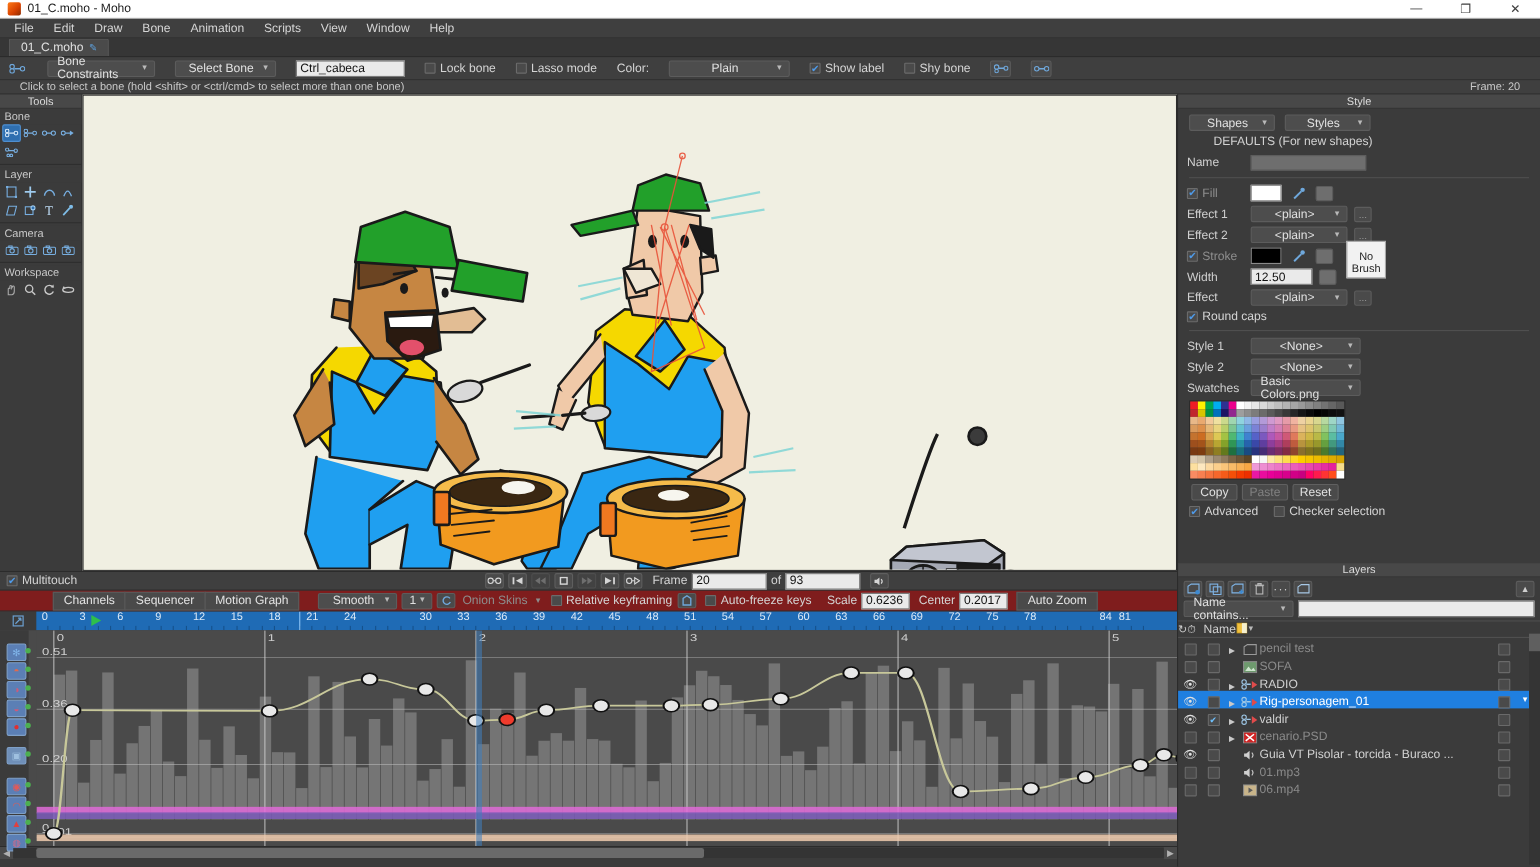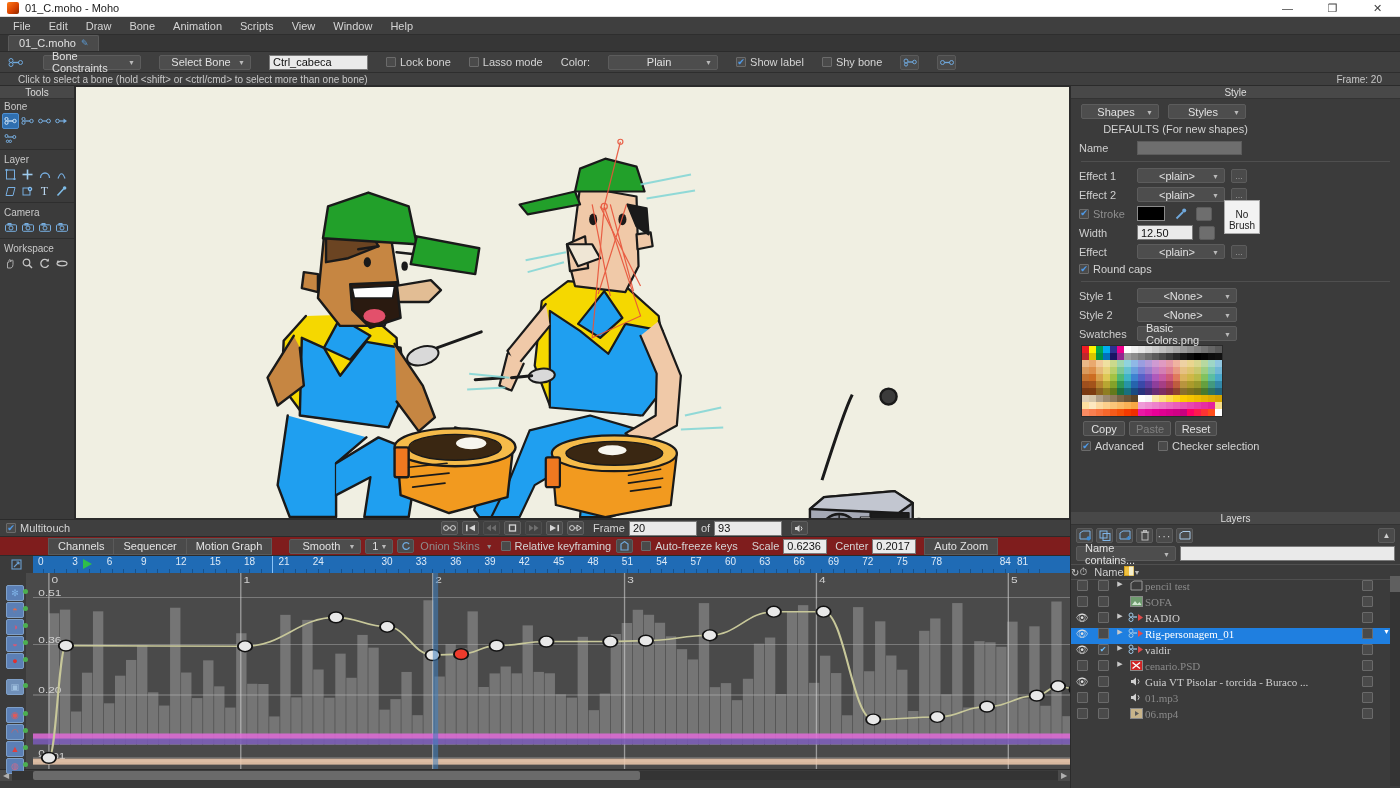--- a/index.html
+++ b/index.html
@@ -156,21 +156,21 @@
   
   .layerspanel { position:absolute; right:0; top:512px; width:330px; height:276px;
                  background:#3b3b3b; border-left:1px solid #2b2b2b; }
   .ltoolbar { display:flex; align-items:center; gap:3px; padding:3px 5px; }
   .lbtn { width:17px;height:15px; background:#4a4a4a;border:1px solid #5c5c5c;border-radius:2px;
           display:flex;align-items:center;justify-content:center; color:#7fb4e6; font-size:10px; }
   .lfilter { display:flex; align-items:center; gap:4px; padding:0 5px 3px 5px; }
   .lhead { display:flex; align-items:center; height:16px; background:#3b3b3b;
            border-top:1px solid #4f4f4f; border-bottom:1px solid #4f4f4f; font-size:11px;
            color:#cfcfcf; }
-  .lrow { display:flex; align-items:flex-start; height:16px; font-size:11px;font-family:Liberation Serif, serif; }
+  .lrow { display:flex; align-items:flex-end; height:16px; font-size:11px; }
   .lrow.sel { background:#1f7fe0; color:#fff; }
   .lrow .c1 { width:22px; display:flex; justify-content:center; }
   .lrow .c2 { width:20px; display:flex; justify-content:center; }
   .lrow .ind { width:14px; text-align:center; font-size:7px; color:#c9c9c9; }
   .lrow .licon { width:18px; display:flex; align-items:center; justify-content:center; }
   .lrow .lname { flex:1; }
   .lrow .c3 { width:38px; display:flex; justify-content:flex-start; }
   .lrow.dim { color:#8a8a8a; }
   .minibox { width:11px;height:11px;background:#4a4a4a;border:1px solid #6a6a6a;border-radius:1px;
              display:flex;align-items:center;justify-content:center; }
@@ -566,20 +566,34 @@
         </div>
       </div>
       <div style="text-align:center;font-size:11px;color:#d2d2d2;padding:2px 0 4px 0;margin-right:120px">DEFAULTS (For new shapes)</div>
 
       <div class="srow">
         <span class="nm">Name</span>
         <input class="gray-in" style="max-width: 105px;" value="">
       </div>
       <div class="hr"></div>
 
+      <div class="srow">
+        <span class="chk nm dim">
+          <span class="box on"></span>
+          <span>Fill</span>
+        </span>
+        <div class="swatch-box" style="background:#ffffff"></div>
+        <div class="ico-btn">
+          <svg width="12" height="12" viewBox="0 0 12 12">
+              <line x1="1.5" y1="10.5" x2="8" y2="4" stroke="#6fa8dc" stroke-width="1.8"></line>
+              <circle cx="9.2" cy="2.6" r="2" fill="#6fa8dc"></circle>
+            </svg>
+        </div>
+        <div class="tiny-btn" style="background:#6e6e6e"></div>
+      </div>
 
       <div class="srow">
         <span class="nm">Effect 1</span>
         <div class="combo" style="width:88px">
           <span>&lt;plain&gt;</span>
           <span class="car">▼</span>
         </div>
         <div class="tiny-btn">...</div>
       </div>
 

